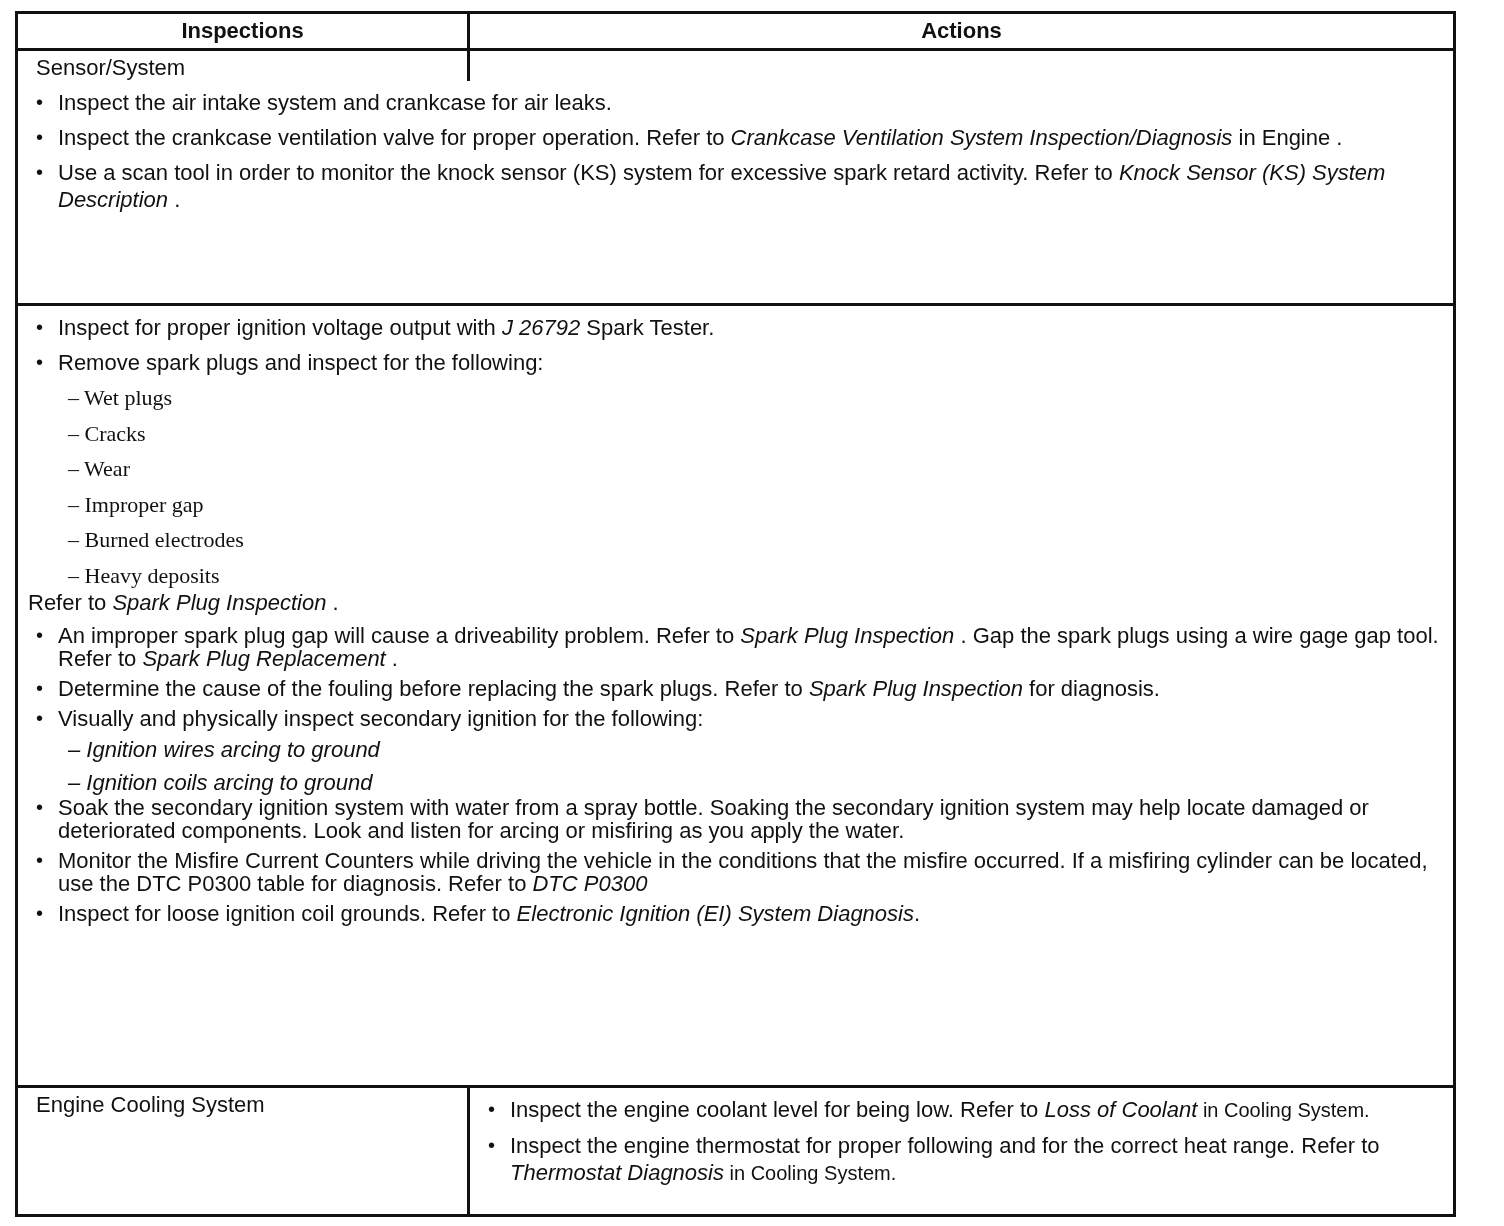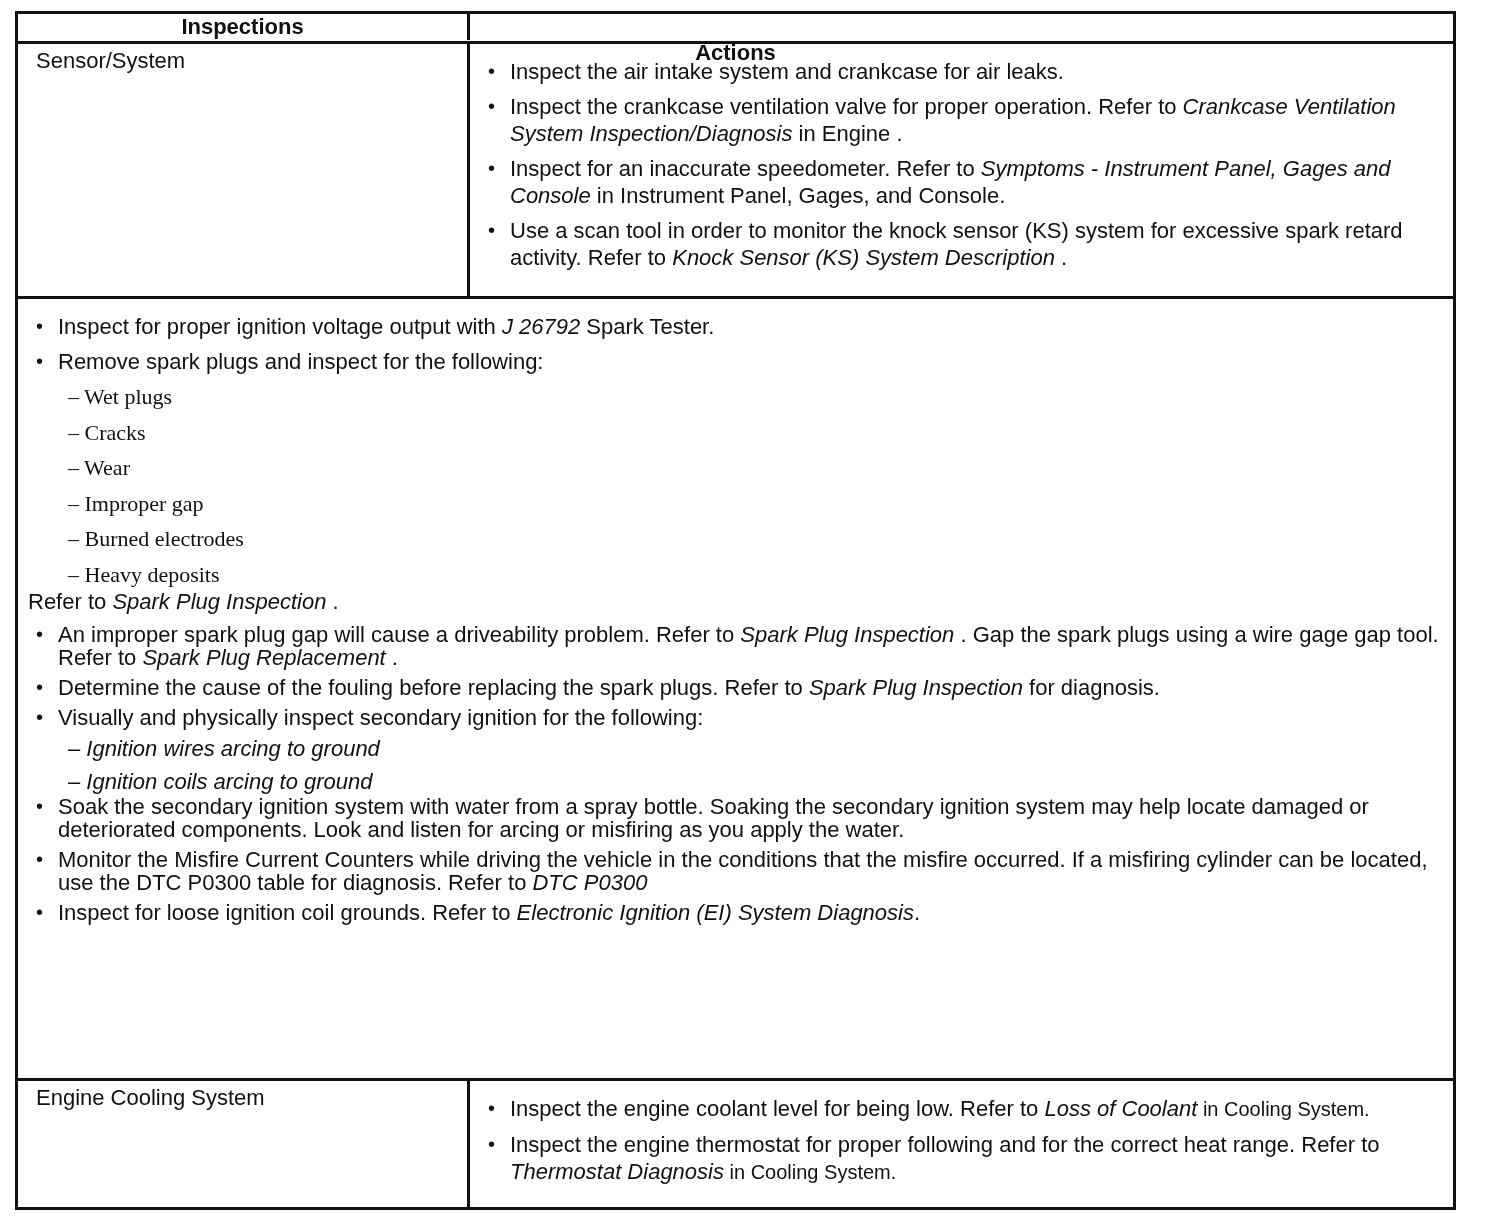--- a/index.html
+++ b/index.html
@@ -5,34 +5,34 @@
     html, body { margin: 0; padding: 0; background: #ffffff; }
     body {
       width: 1504px; height: 1226px; position: relative; overflow: hidden;
       font-family: "Liberation Sans", sans-serif; color: #111;
     }
     .tbl {
       position: absolute; left: 15px; top: 11px; width: 1441px;
       border: 3px solid #111; box-sizing: border-box;
     }
     .row { display: flex; border-top: 3px solid #111; }
-    .row.header { border-top: none; height: 27px; flex-direction: column; }
+    .row.header { border-top: none; height: 34px; }
     .c1 { width: 452px; border-right: 3px solid #111; box-sizing: border-box; flex: none; }
     .c2 { flex: 1; box-sizing: border-box; }
     .header .c1, .header .c2 {
       display: flex; align-items: center; justify-content: center;
       font-weight: bold; font-size: 22px;
     }
     .inspect { font-size: 22px; padding: 4px 0 0 18px; line-height: 26px; }
     .actions { padding: 8px 10px 0 12px; font-size: 22px; }
-    .row.r1 { height: 252px; }
+    .row.r1 { height: 252px; flex-direction: column; }
     .row.r2 { height: 779px; }
     .row.r3 { height: 126px; }
     ul.b { list-style: none; margin: 0; padding: 0 0 0 28px; }
-    ul.b > li { position: relative; line-height: 27px; margin-bottom: 8px; margin-top: 6px; }
+    ul.b > li { position: relative; line-height: 27px; margin-bottom: 8px; }
     ul.b > li::before {
       content: "\2022"; position: absolute; left: -22px; top: 0; font-size: 20px;
     }
     ul.b.tight > li { line-height: 23px; margin-bottom: 7px; }
     ul.d { list-style: none; margin: 0; padding: 0 0 0 10px; }
     ul.d > li { line-height: 27px; margin-bottom: 8.5px; }
     ul.d.tight > li { line-height: 23px; margin-bottom: 10px; font-style: italic; }
     .plain { line-height: 27px; margin: 0 0 8px -2px; }
     em { font-style: italic; }
     .big { font-size: 20px; }
@@ -45,21 +45,20 @@
     <div class="c1">Inspections</div>
     <div class="c2">Actions</div>
   </div>
 
   <div class="row r1">
     <div class="c1 inspect">Sensor/System</div>
     <div class="c2 actions">
       <ul class="b">
         <li><span>Inspect the air intake system and crankcase for air leaks.</span></li>
         <li><span>Inspect the crankcase ventilation valve for proper operation. Refer to </span><em>Crankcase Ventilation System Inspection/Diagnosis</em><span> in Engine .</span></li>
-        <li><span>Inspect for an inaccurate speedometer. Refer to </span><em>Symptoms - Instrument Panel, Gages and Console</em><span> in Instrument Panel, Gages, and Console.</span></li>
         <li><span>Use a scan tool in order to monitor the knock sensor (KS) system for excessive spark retard activity. Refer to </span><em>Knock Sensor (KS) System Description</em><span> .</span></li>
       </ul>
     </div>
   </div>
 
   <div class="row r2">
     <div class="c2 actions">
       <ul class="b">
         <li><span>Inspect for proper ignition voltage output with </span><em>J 26792</em><span> Spark Tester.</span></li>
         <li><span>Remove spark plugs and inspect for the following:</span>

